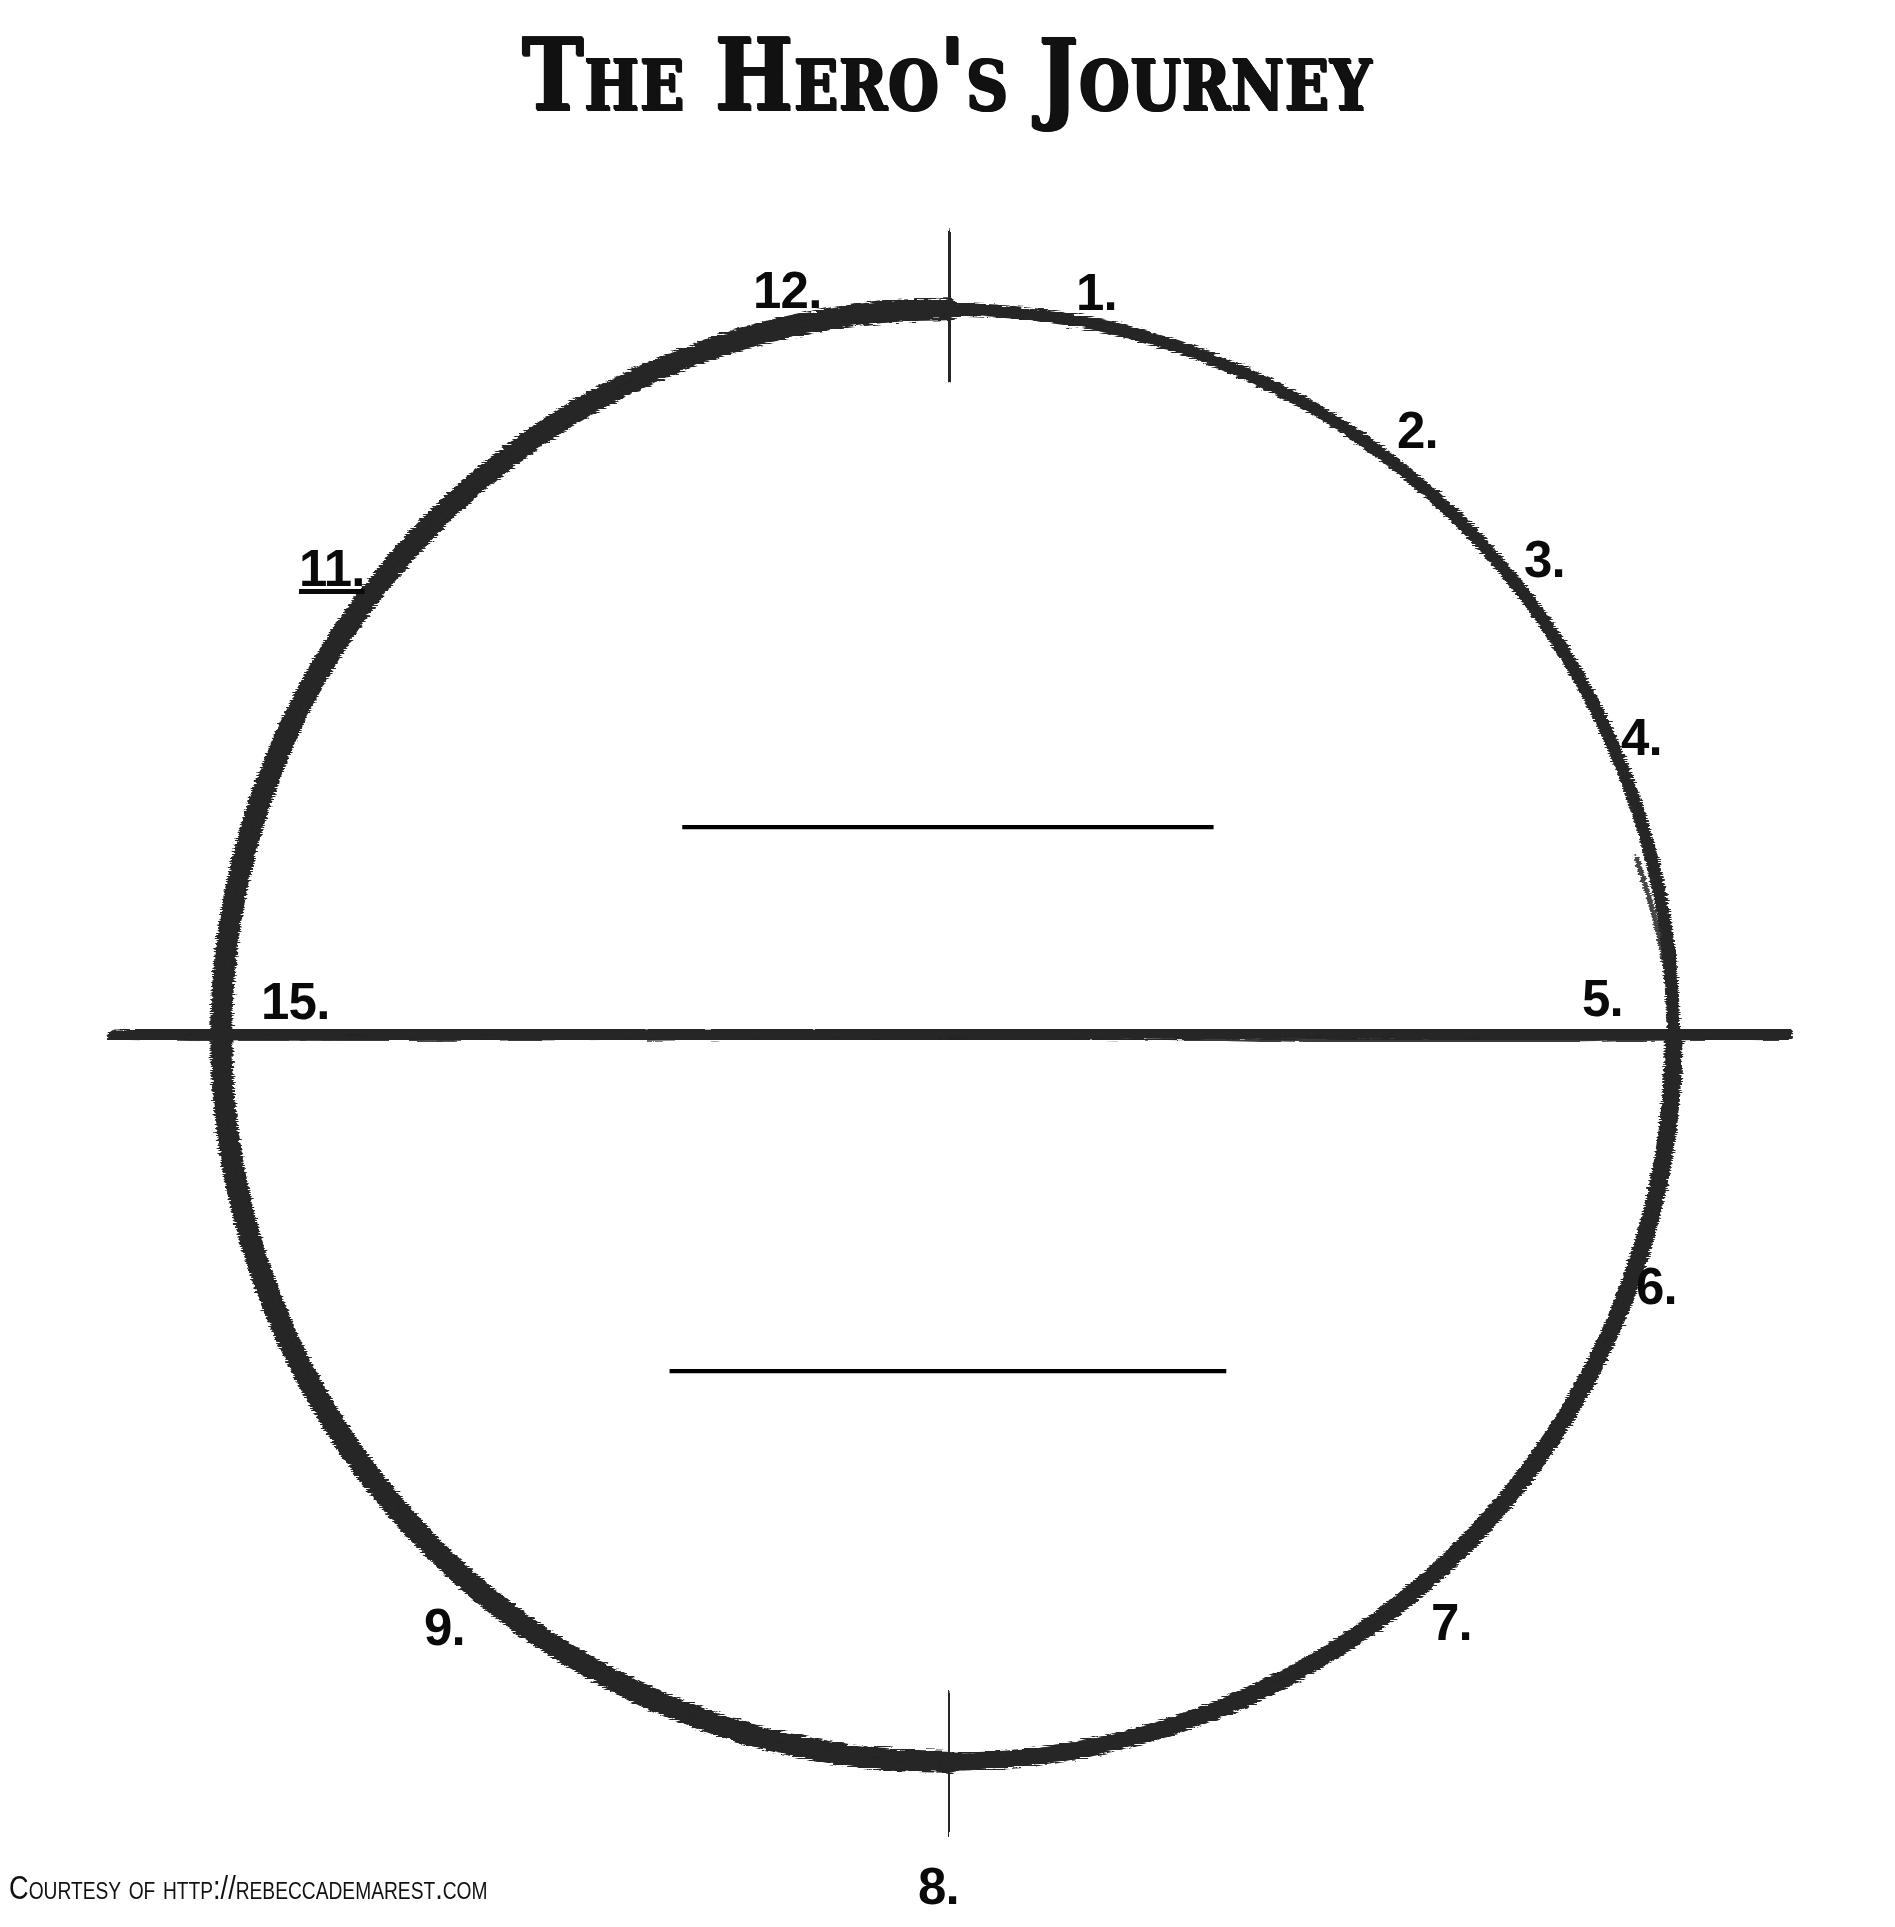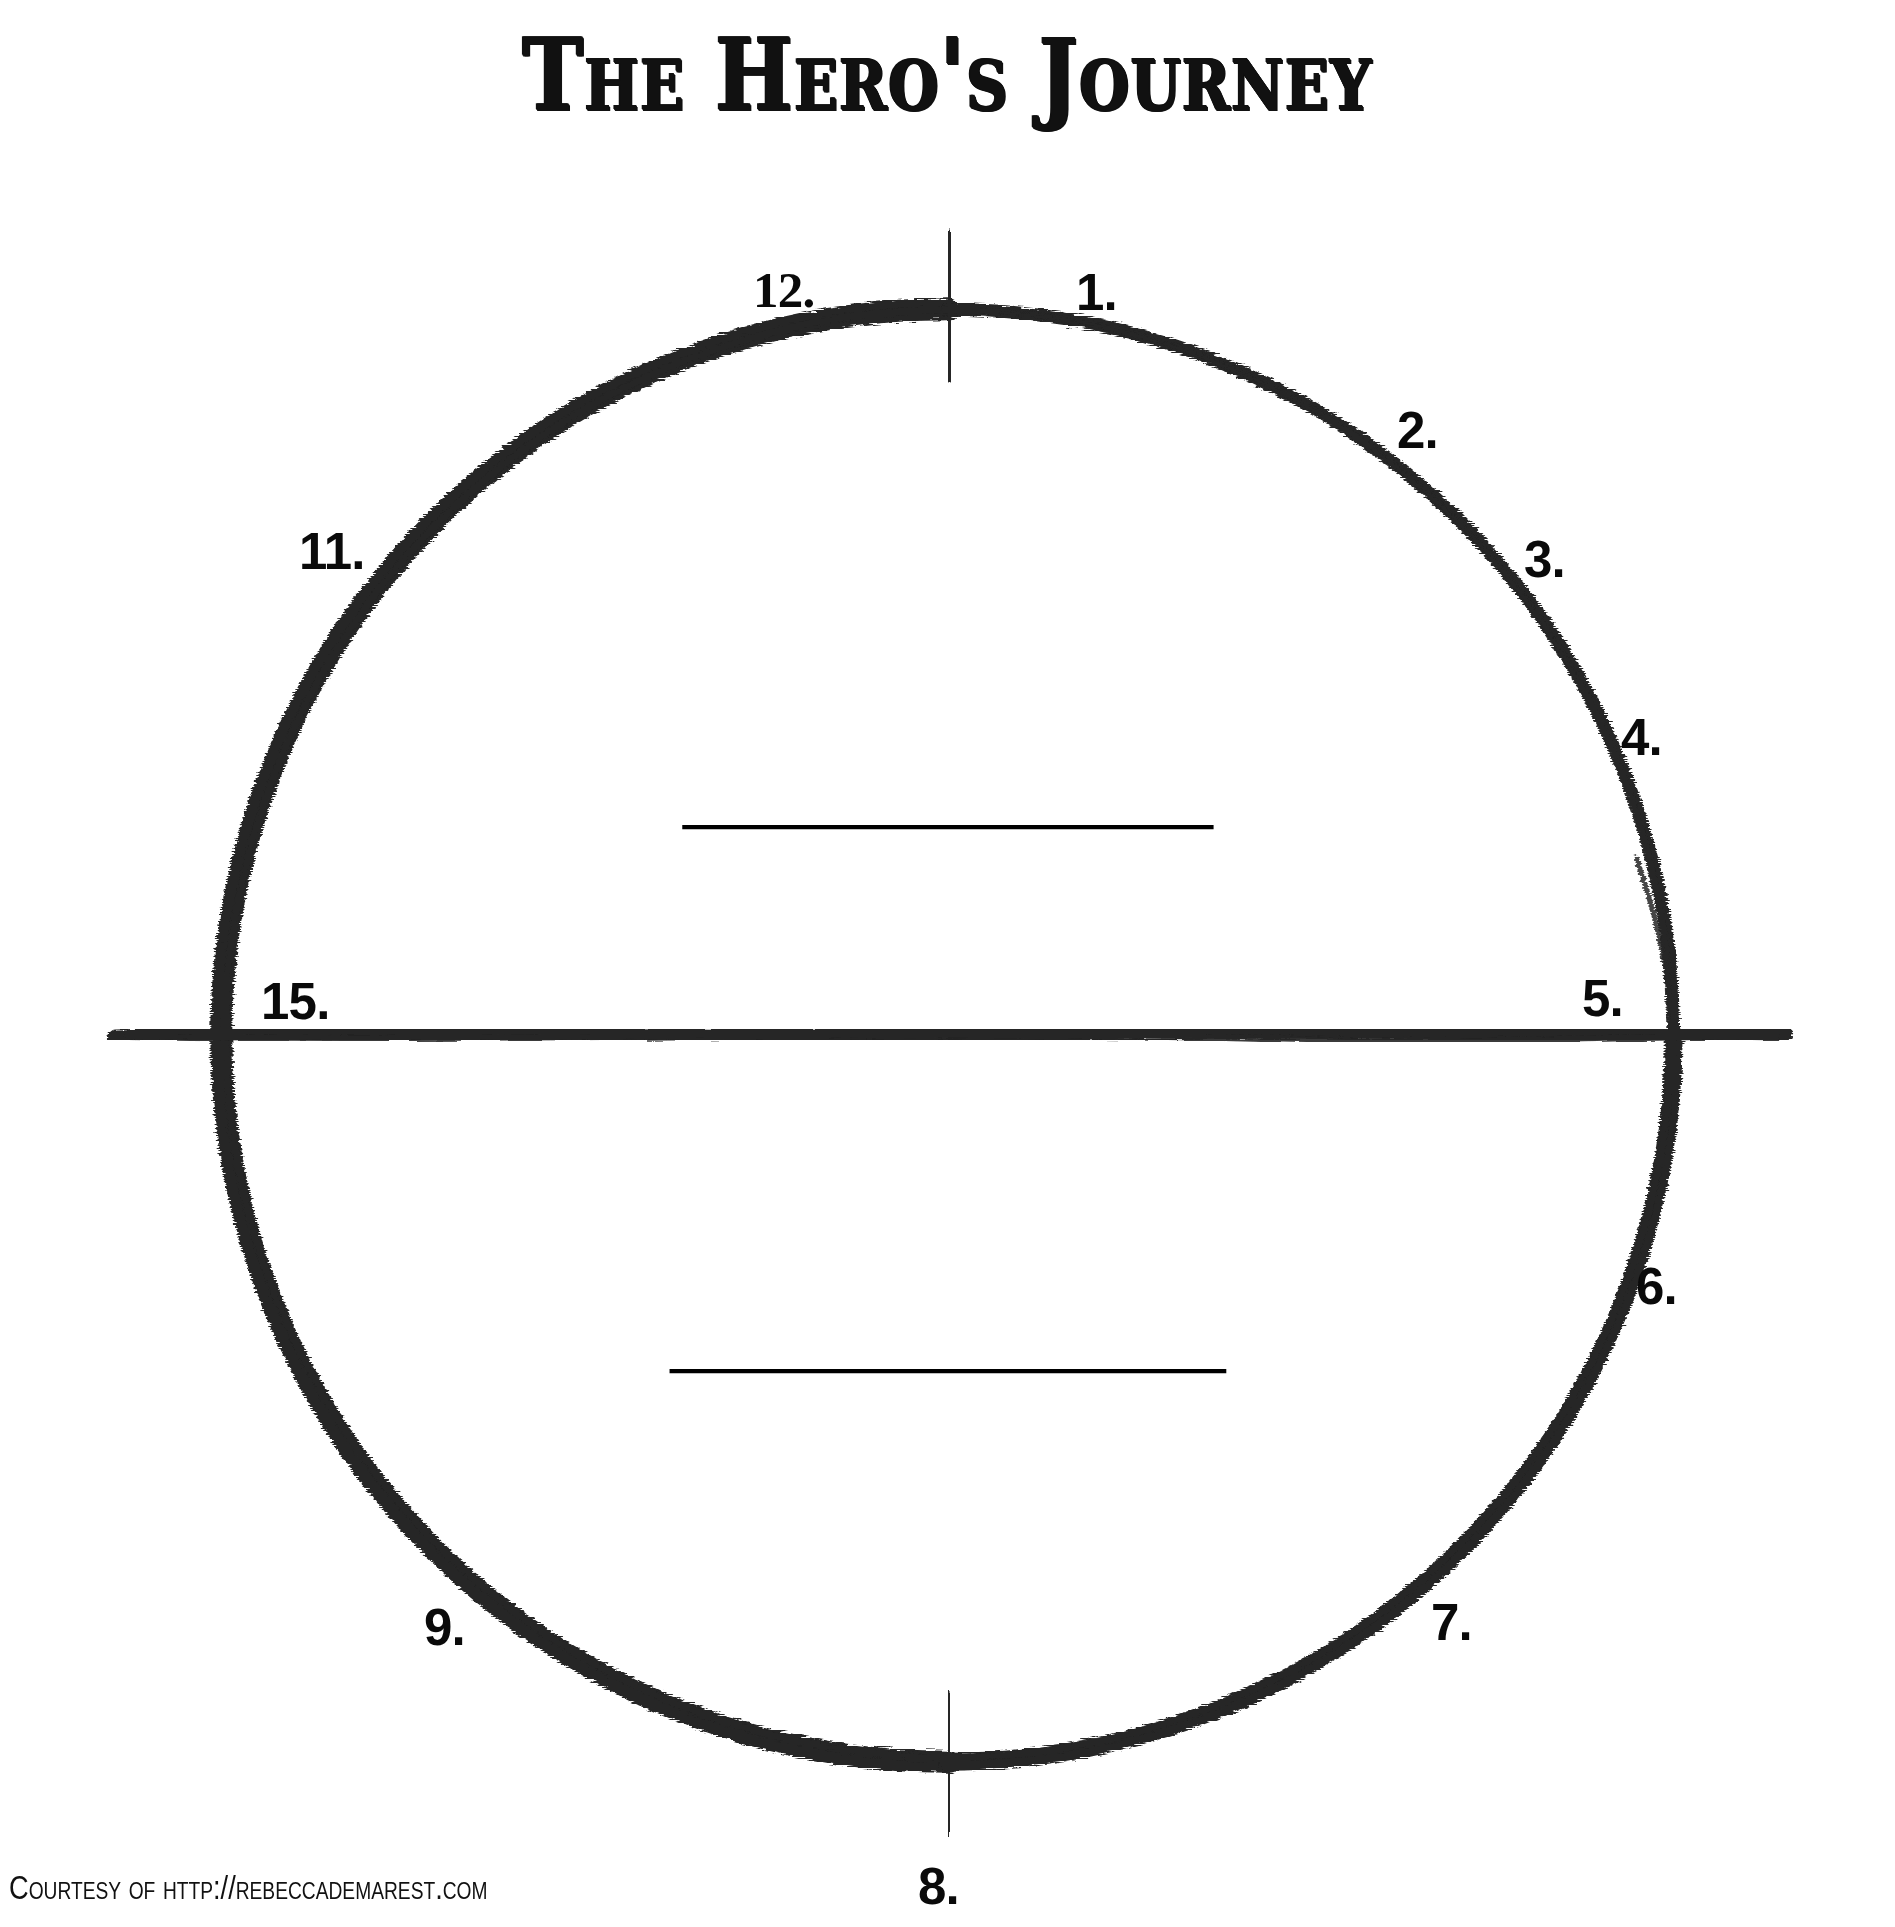--- a/index.html
+++ b/index.html
@@ -159,17 +159,17 @@
 <div class="step-label" style="left:1076px; top:267px;">1.</div>
 <div class="step-label" style="left:1397px; top:405px;">2.</div>
 <div class="step-label" style="left:1524px; top:534px;">3.</div>
 <div class="step-label" style="left:1621px; top:712px;">4.</div>
 <div class="step-label" style="left:1582px; top:973px;">5.</div>
 <div class="step-label" style="left:1636px; top:1261px;">6.</div>
 <div class="step-label" style="left:1431px; top:1597px;">7.</div>
 <div class="step-label" style="left:918px; top:1861px;">8.</div>
 <div class="step-label" style="left:424px;  top:1602px;">9.</div>
 <div class="step-label" style="left:261px;  top:976px;">15.</div>
-<div class="step-label" style="left:299px;  top:526px;">11.</div>
-<div class="step-label" style="left:753px;  top:265px;font-family:Liberation Serif, serif;">12.</div>
+<div class="step-label" style="left:299px;  top:543px;text-decoration:underline;">11.</div>
+<div class="step-label" style="left:753px;  top:265px;">12.</div>
 
 <div id="credit-line">Courtesy of http://rebeccademarest.com</div>
 
 
 </body></html>

